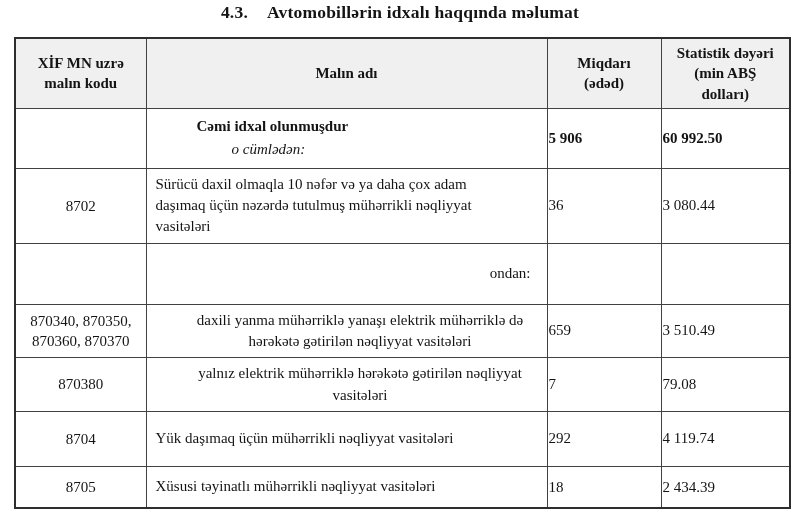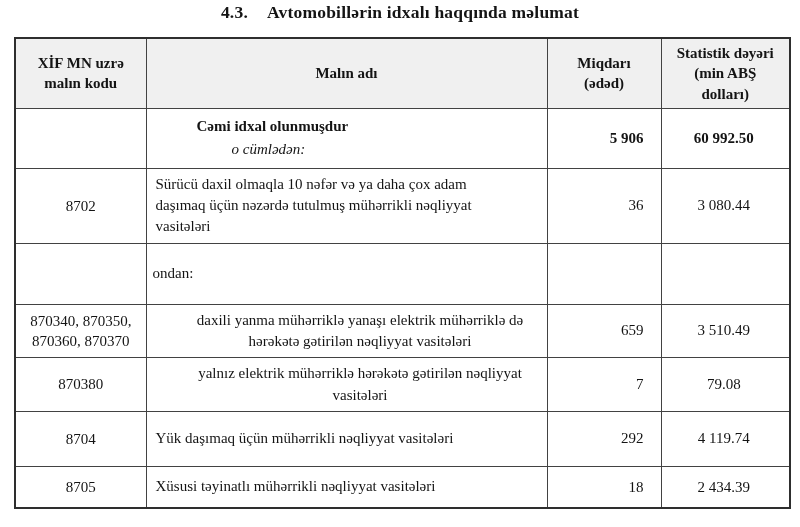--- a/index.html
+++ b/index.html
@@ -72,29 +72,29 @@
     padding: 5px 34px 5px 9px;
     line-height: 1.42;
     font-family: Liberation Serif, serif;
   }
   tr.indent td.name {
     padding-left: 39px;
     padding-right: 12px;
     text-align: center;
   }
   tr.subheader td.name {
-    text-align: left;
-    padding: 2px 6px;
+    text-align: right;
+    padding: 2px 16px;
   }
   td.qty {
-    text-align: right;
+    text-align: left;
     padding-right: 17px;
   }
   td.val {
-    text-align: center;
+    text-align: left;
     padding-right: 4px;
   }
   tr.total td.qty,
   tr.total td.val {
     font-weight: bold;
   }
   .total-line1 {
     font-weight: bold;
     padding-left: 41px;
   }

